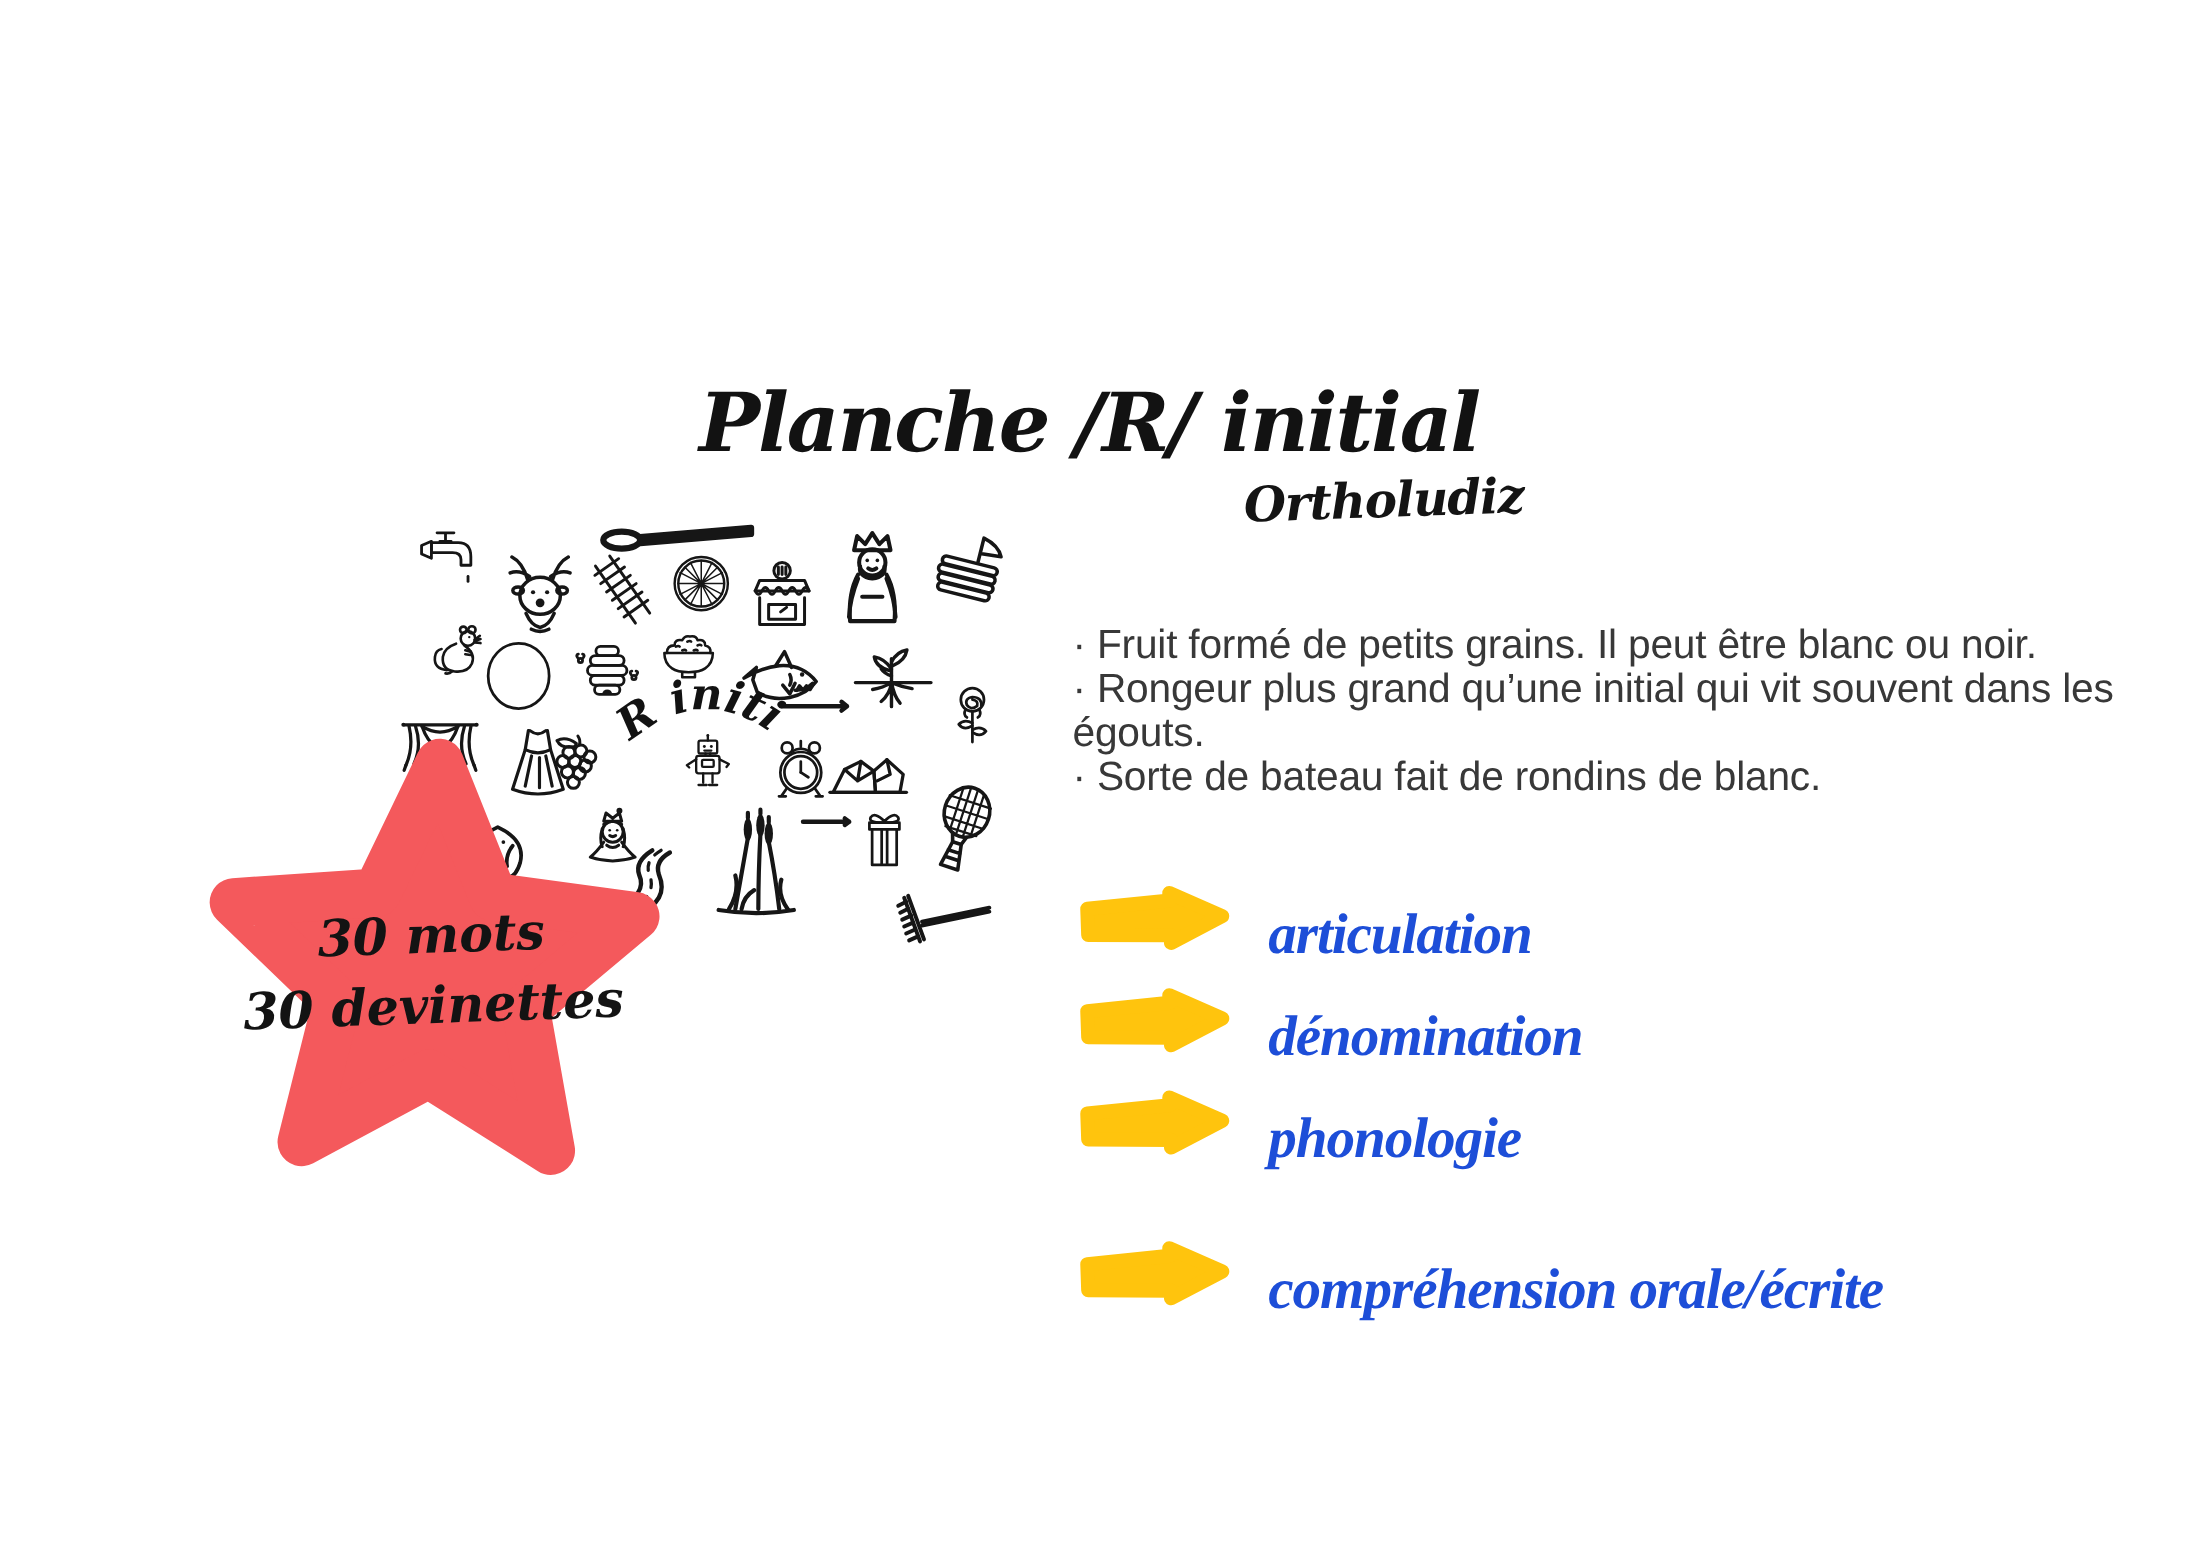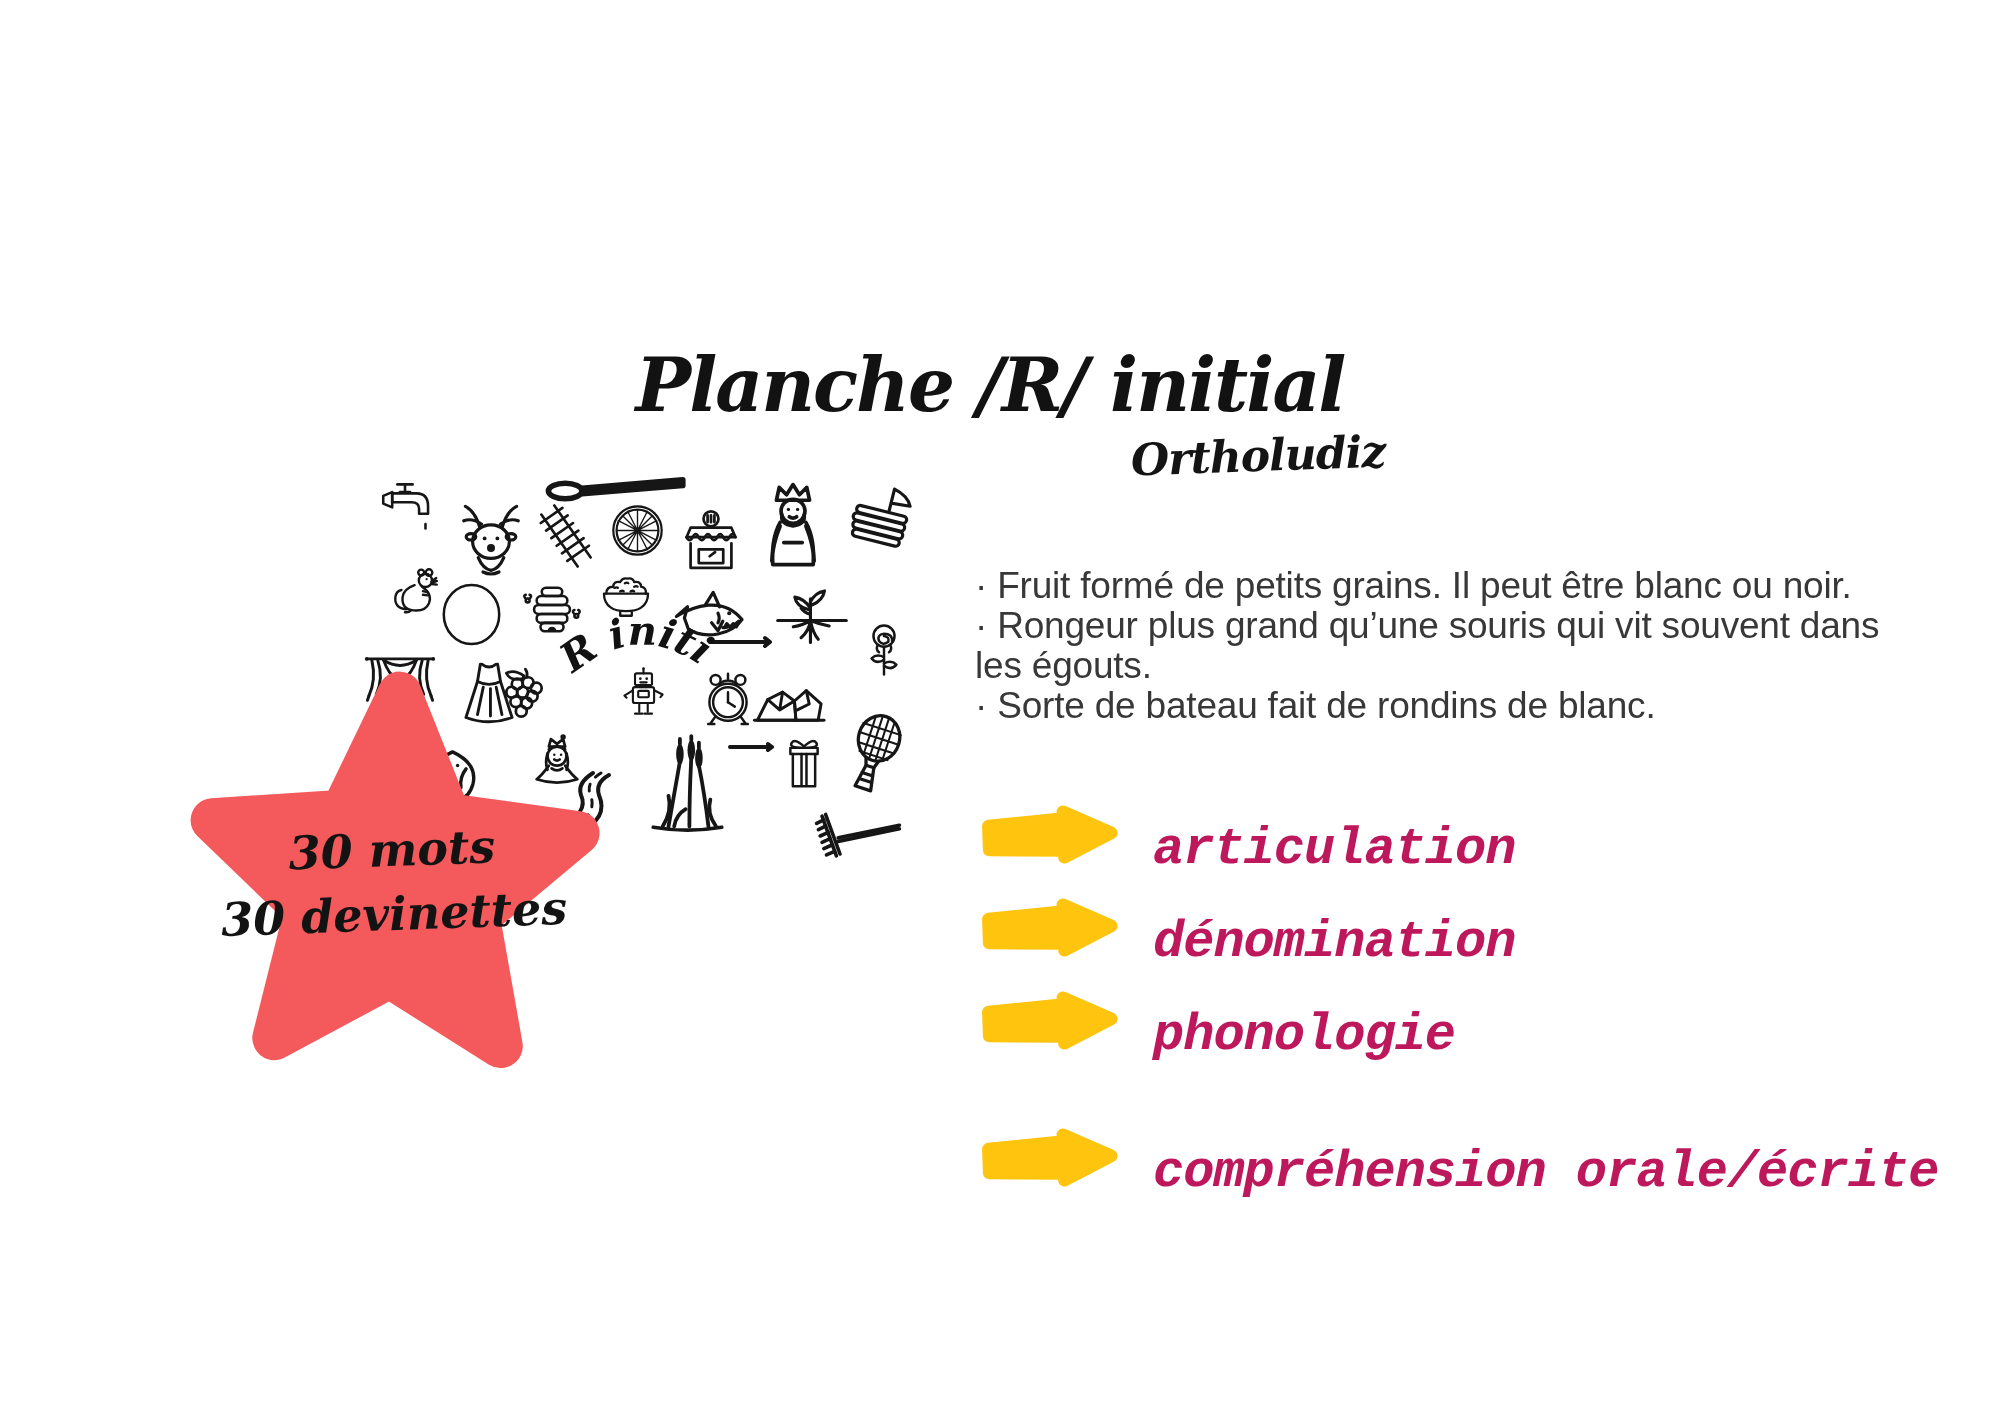--- a/index.html
+++ b/index.html
@@ -24,22 +24,22 @@
   .star-text{position:absolute;left:0;top:152px;width:440px;text-align:center;
              font-family:"DejaVu Serif", serif;font-style:italic;font-weight:bold;
              font-size:46px;line-height:64px;color:#131313;transform:rotate(-2deg);}
 
   .riddles{position:absolute;left:975px;top:566px;width:960px;}
   .riddle{font-size:37px;line-height:40px;color:#383838;letter-spacing:-0.2px;}
 
   .skills{position:absolute;left:0;top:0;width:2000px;height:1414px;pointer-events:none;}
   .skill-row{position:absolute;left:975px;height:68px;display:flex;align-items:center;}
   .skill-row .arr{margin-right:30px;transform:rotate(-2deg);flex:0 0 auto;}
-  .skill-label{font-family:Liberation Mono, monospace;font-style:italic;font-weight:bold;
-               font-size:52px;color:#be185d;letter-spacing:-1px;white-space:nowrap;margin-top:28px;}
+  .skill-label{font-family:Liberation Serif, serif;font-style:italic;font-weight:bold;
+               font-size:52px;color:#1d4ed8;letter-spacing:-1px;white-space:nowrap;margin-top:28px;}
 </style>
 </head>
 <body>
 
 <div class="page">
 
   <h1 class="title">Planche /R/ initial</h1>
   <div class="brand">Ortholudiz</div>
 
   <svg class="collage" viewBox="0 0 560 420">
@@ -295,21 +295,21 @@
       <polygon points="200,25 248,134 366,146 278,225 303,342 200,282 97,342 122,225 34,146 152,134" fill="#f4595c" stroke="#f4595c" stroke-width="40" stroke-linejoin="round"></polygon>
     </svg>
     <div class="star-text">
       <div>30 mots</div>
       <div>30 devinettes</div>
     </div>
   </div>
 
   <div class="riddles">
     <div class="riddle">· Fruit formé de petits grains. Il peut être blanc ou noir.</div>
-    <div class="riddle">· Rongeur plus grand qu’une souris qui vit souvent dans les égouts.</div>
+    <div class="riddle">· Rongeur plus grand qu’une initial qui vit souvent dans les égouts.</div>
     <div class="riddle">· Sorte de bateau fait de rondins de blanc.</div>
   </div>
 
   <div class="skills">
     <div class="skill-row" style="top:801px">
       <svg class="arr" width="148" height="60" viewBox="0 0 150 60">
         <path d="M14 19 L90 14 L90 7 L138 30 L90 53 L90 46 L14 43 Z" fill="#ffc40d" stroke="#ffc40d" stroke-width="13" stroke-linejoin="round"></path>
       </svg>
       <span class="skill-label">articulation</span>
     </div>

